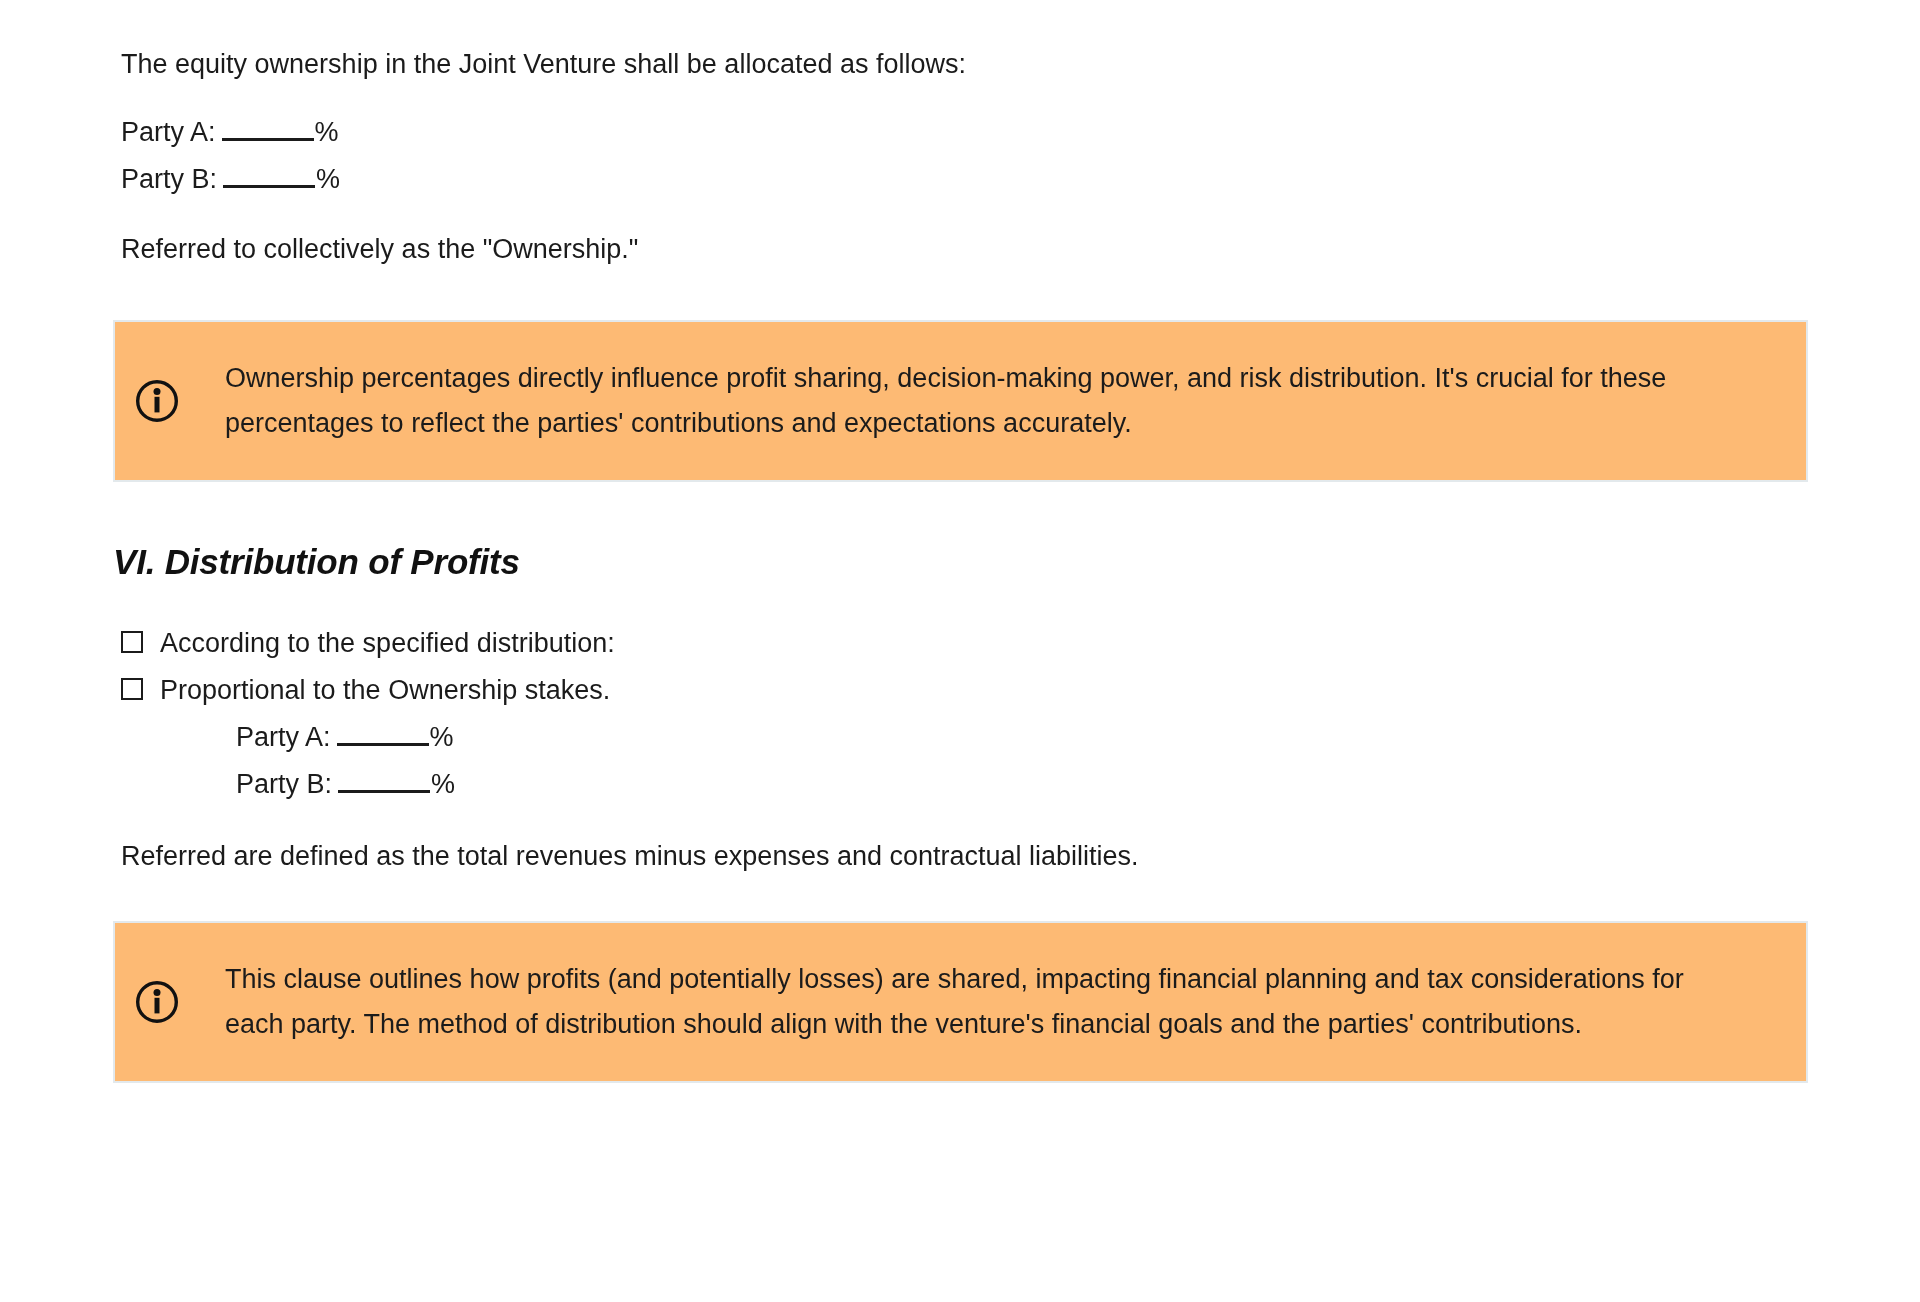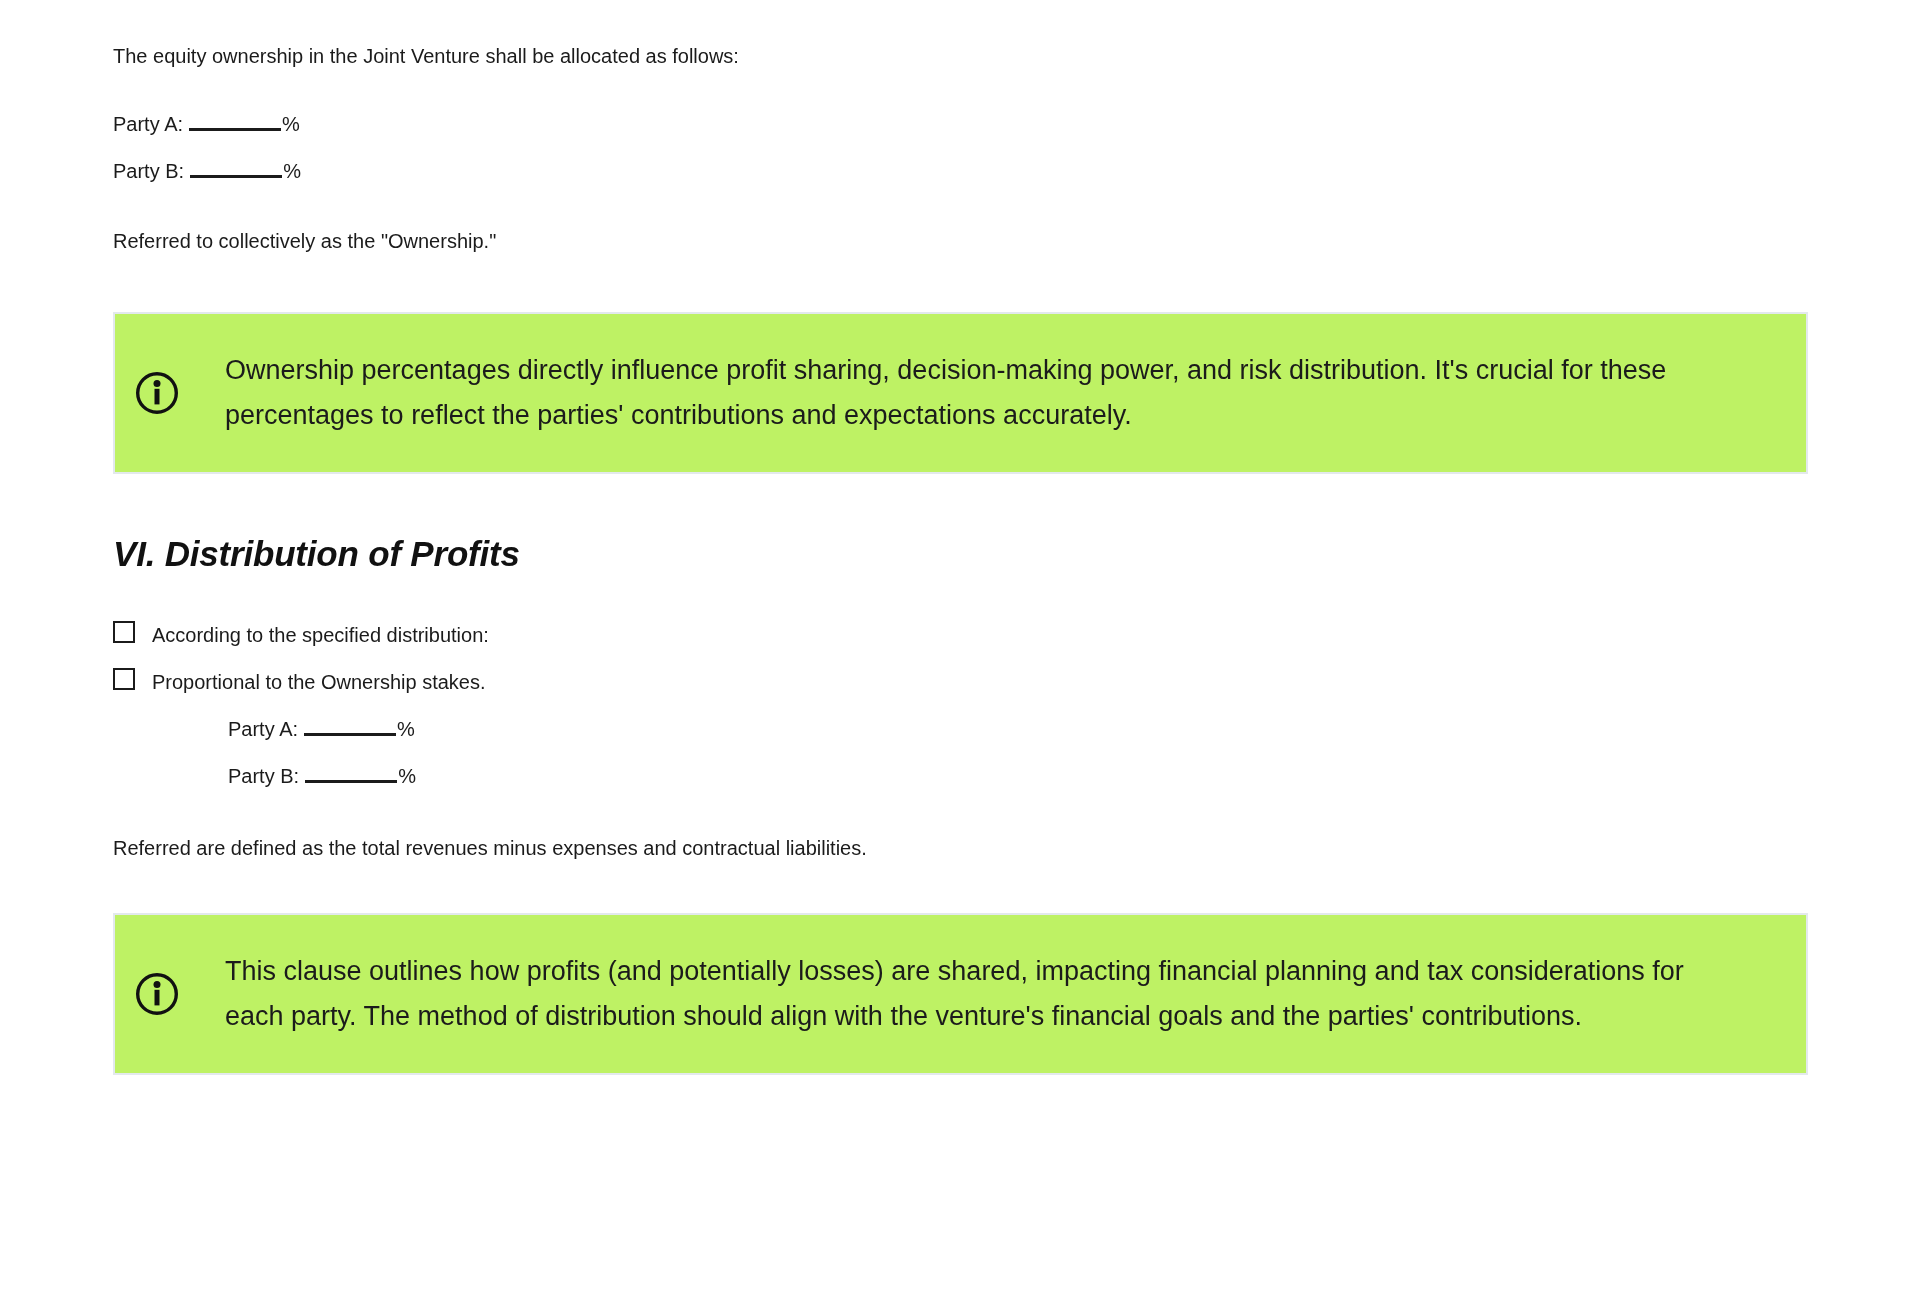--- a/index.html
+++ b/index.html
@@ -18,23 +18,23 @@
   .heading {
     font-size: 35px;
     line-height: 42px;
     font-weight: 700;
     color: #111111;
     letter-spacing: -0.2px;
     margin: 0 0 42px 0;
   }
   .heading.second { margin: 0 0 37px 0; font-style: italic; }
   .para {
-    font-size: 20px;
+    font-size: 27px;
     line-height: 47px;
-    margin: 0;
+    margin: 8px;
   }
   .intro-v       { margin-bottom: 21px; }
   .party-block   { margin-bottom: 23px; }
   .collective    { margin-bottom: 47px; }
   .infobox-first { margin-bottom: 59px; }
   .intro-vi      { margin-bottom: 23px; }
   .checklist     { margin-bottom: 25px; }
   .profits-def   { margin-bottom: 41px; }
 
   .blank {
@@ -54,21 +54,21 @@
     margin-right: 17px;
     vertical-align: -1px;
   }
   .indent { margin-left: 115px; }
 
   .infobox {
     box-sizing: border-box;
     display: flex;
     align-items: center;
     gap: 45px;
-    background: #bef264;
+    background: #fdba74;
     border: 2px solid #e3e9ec;
     padding-left: 19px;
     padding-right: 40px;
   }
   .infobox .info-text {
     font-size: 27px;
     line-height: 45px;
     max-width: 1510px;
     padding: 34px 0;
   }

